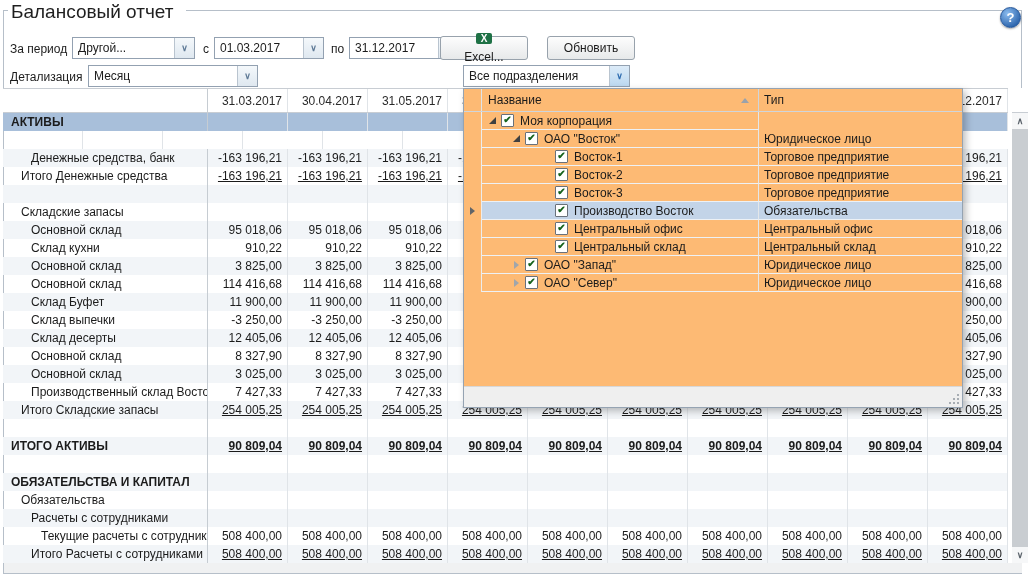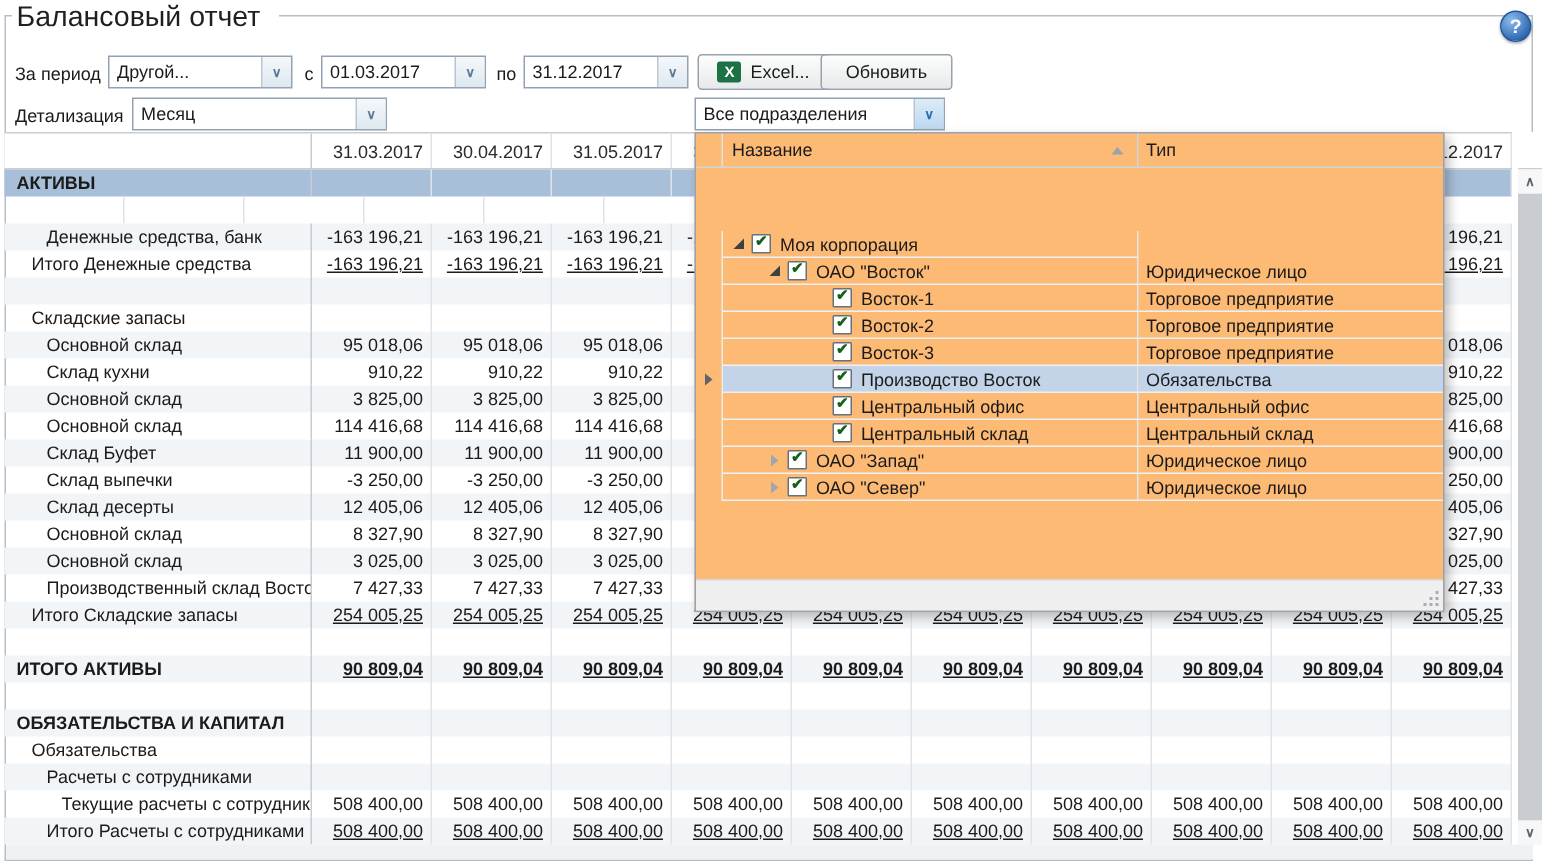--- a/index.html
+++ b/index.html
@@ -54,21 +54,21 @@
   .dd{position:absolute;left:463px;top:88px;width:500px;height:320px;background:#fdba74;
       border:1px solid #95a3b2;box-shadow:3px 3px 7px rgba(0,0,0,.25);z-index:10;box-sizing:border-box;
       display:flex;flex-direction:column;}
   .dd-header{display:flex;height:22px;flex:none;border-bottom:1px solid #cfd5db;font-size:12px;}
   .dd-gut-h{width:17px;flex:none;border-right:1px solid #e0e3e6;}
   .dd-name-h{width:277px;flex:none;box-sizing:border-box;display:flex;align-items:center;
       justify-content:space-between;padding-left:6px;border-right:1px solid #cfd5db;}
   .sort-asc{width:0;height:0;border-left:4px solid transparent;border-right:4px solid transparent;
       border-bottom:5px solid #9aa2ab;margin-right:9px;}
   .dd-type-h{flex:1;display:flex;align-items:center;padding-left:5px;}
-  .dd-body{flex:none;margin-top:42px;}
+  .dd-body{flex:none;}
   .dd-row{display:flex;height:18px;}
   .gut{width:17px;flex:none;border-right:1px solid #ececec;display:flex;align-items:center;justify-content:center;}
   .cell-name{width:277px;flex:none;box-sizing:border-box;display:flex;align-items:center;
       border-right:1px solid #e3e7ea;border-bottom:1px solid #edf1f5;font-size:12px;white-space:nowrap;overflow:hidden;}
   .cell-type{flex:1;display:flex;align-items:center;padding-left:5px;border-bottom:1px solid #edf1f5;
       font-size:12px;white-space:nowrap;overflow:hidden;}
   .dd-row.sel .cell-name,.dd-row.sel .cell-type{background:#c3d4e8;}
   .row-marker{width:0;height:0;border-top:4px solid transparent;border-bottom:4px solid transparent;border-left:5px solid #606468;}
   .expslot{width:13px;height:13px;flex:none;display:flex;align-items:center;justify-content:center;margin-right:2px;}
   .exp-open{width:0;height:0;border-left:7px solid transparent;border-bottom:7px solid #404040;}
@@ -102,21 +102,21 @@
   <span class="lbl" style="left:203px;top:42px;">с</span>
   <div class="combo" style="left:214px;top:37px;width:110px;">
     <span class="val">01.03.2017</span>
     <span class="btn">∨</span>
   </div>
   <span class="lbl" style="left:331px;top:42px;">по</span>
   <div class="combo" style="left:349px;top:37px;width:110px;">
     <span class="val">31.12.2017</span>
     <span class="btn">∨</span>
   </div>
-  <div class="pushbtn" style="left:465px;top:36px;width:88px;">
+  <div class="pushbtn" style="left:440px;top:36px;width:88px;flex-direction:column;">
     <span class="xlicon"></span>
     <span>Excel...</span>
   </div>
   <div class="pushbtn" style="left:547px;top:36px;width:88px;">
     <span>Обновить</span>
   </div>
 
   <span class="lbl" style="left:10px;top:70px;">Детализация</span>
   <div class="combo" style="left:88px;top:65px;width:170px;">
     <span class="val">Месяц</span>

